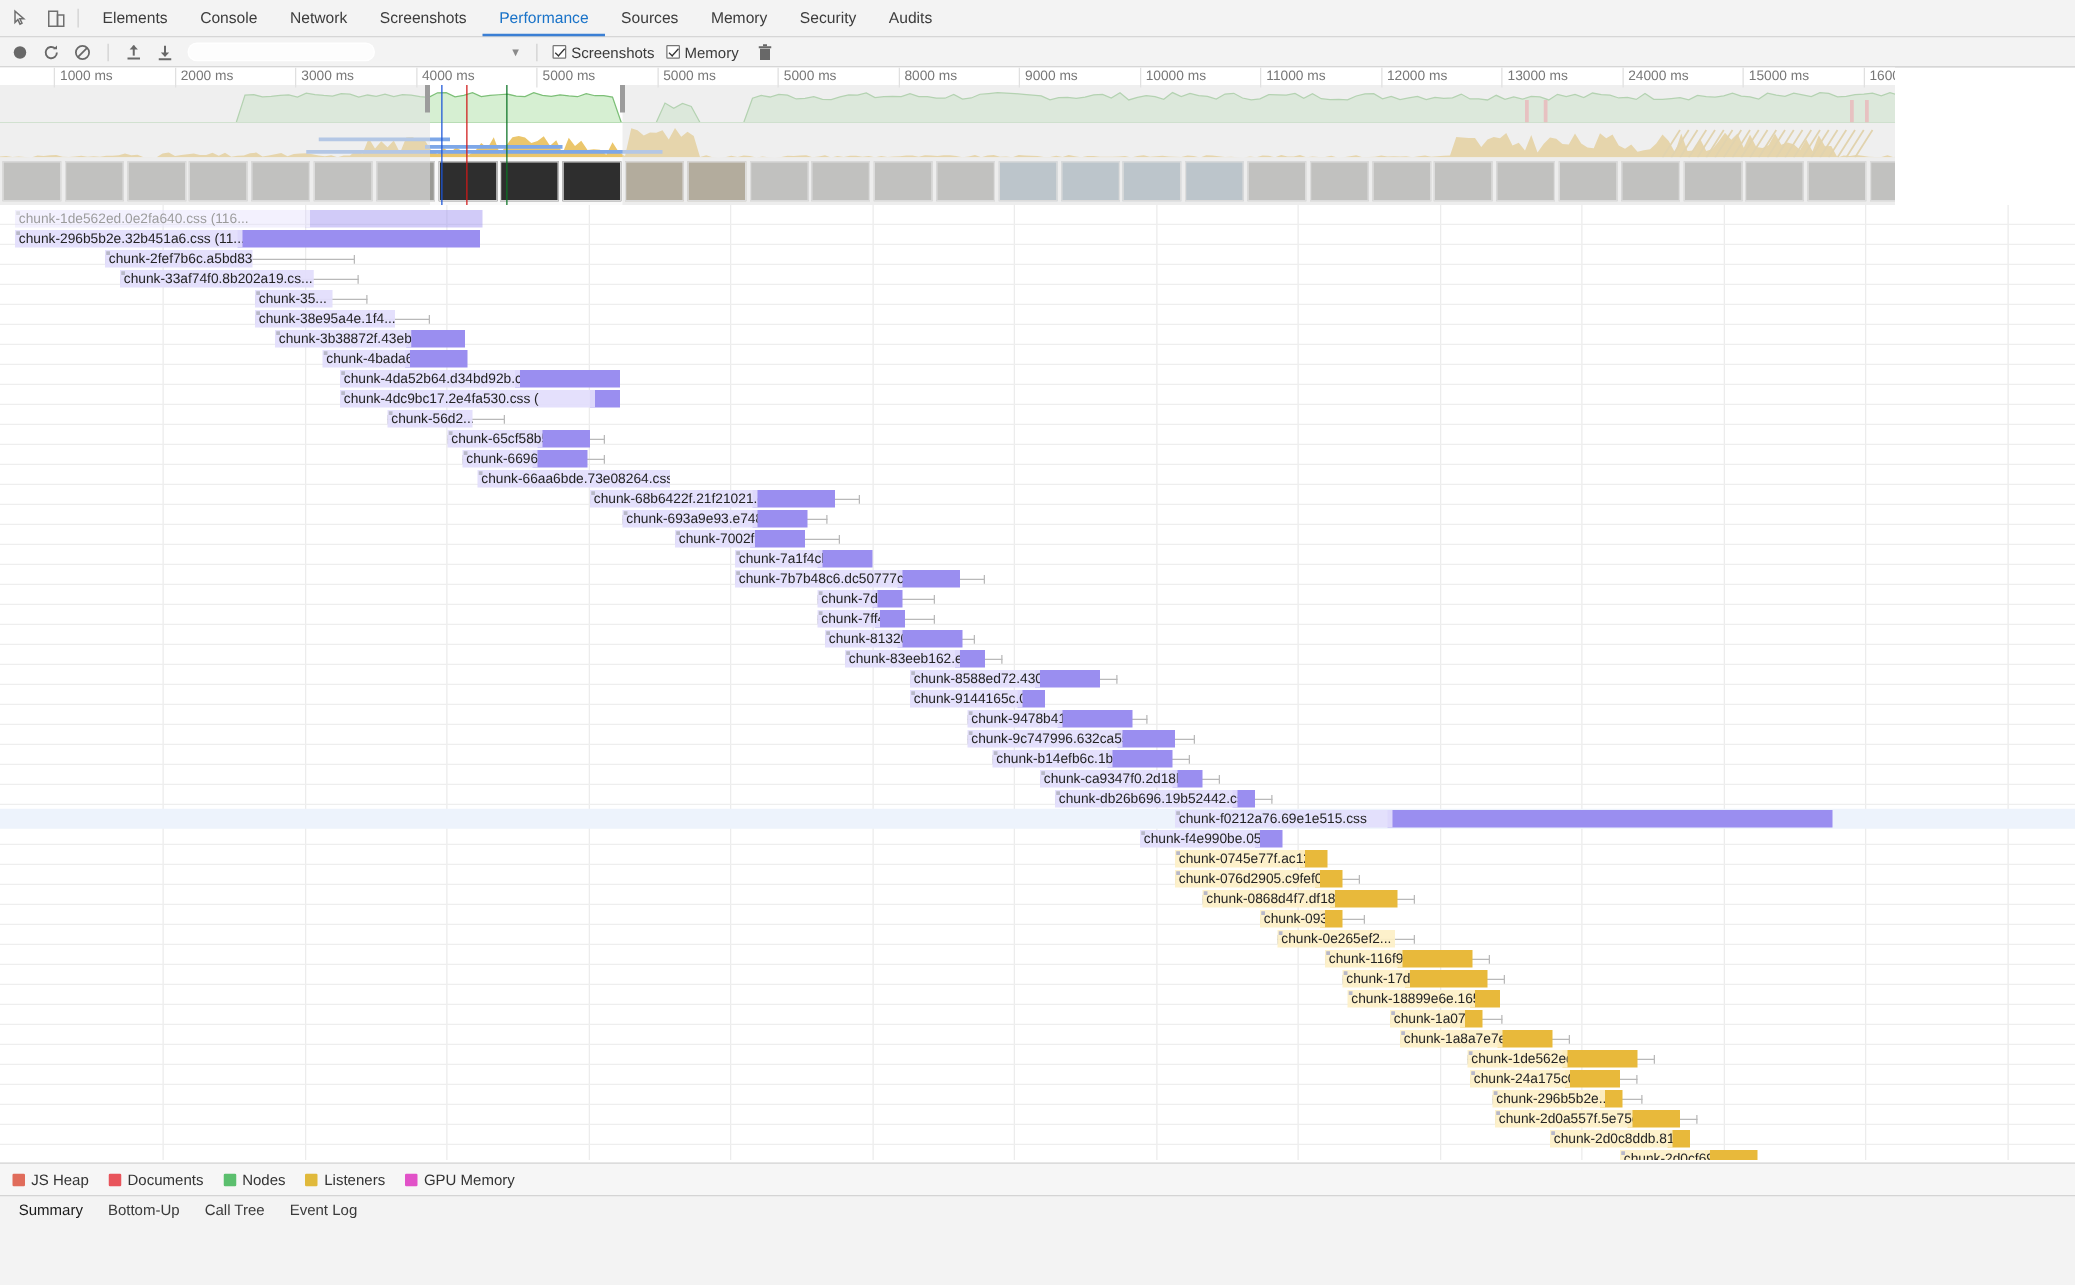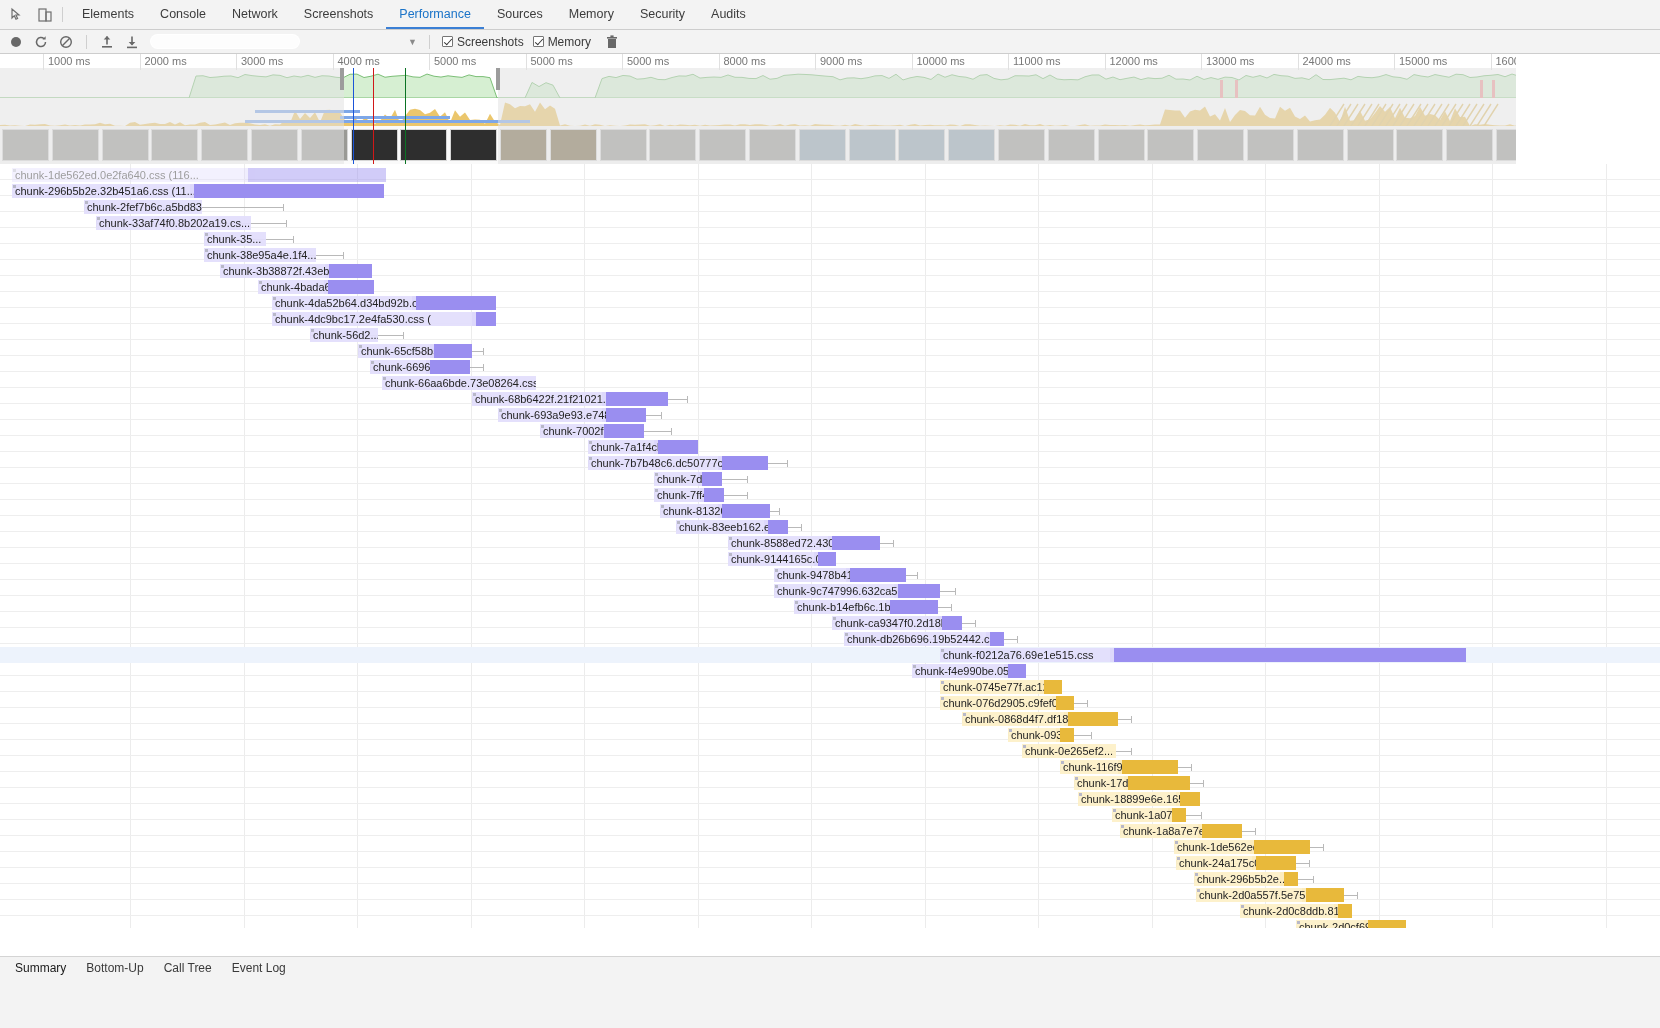--- a/index.html
+++ b/index.html
@@ -716,20 +716,42 @@
         <span class="prio-dot"></span>
       </div>
       <div class="req js" style="left: 1296px; top: 756px; width: 110px;">
         <div class="bar" style="left: 68px; width: 42px;"></div>
         <div class="lbl" style="width: 72px;">chunk-2d0cf695.73...</div>
         <span class="prio-dot"></span>
       </div>
     </div>
 
 
+  <div class="memlegend" id="memlegend">
+      <div class="ml-item">
+        <span class="ml-sw" style="background: rgb(224, 108, 91);"></span>
+        <span>JS Heap</span>
+      </div>
+      <div class="ml-item">
+        <span class="ml-sw" style="background: rgb(232, 84, 91);"></span>
+        <span>Documents</span>
+      </div>
+      <div class="ml-item">
+        <span class="ml-sw" style="background: rgb(91, 191, 110);"></span>
+        <span>Nodes</span>
+      </div>
+      <div class="ml-item">
+        <span class="ml-sw" style="background: rgb(224, 185, 59);"></span>
+        <span>Listeners</span>
+      </div>
+      <div class="ml-item">
+        <span class="ml-sw" style="background: rgb(225, 82, 200);"></span>
+        <span>GPU Memory</span>
+      </div>
+    </div>
 
   <div class="drawer">
     <div class="dr-tabs" id="dr-tabs">
         <div class="dr-tab active">Summary</div>
         <div class="dr-tab">Bottom-Up</div>
         <div class="dr-tab">Call Tree</div>
         <div class="dr-tab">Event Log</div>
       </div>
   </div>
 

